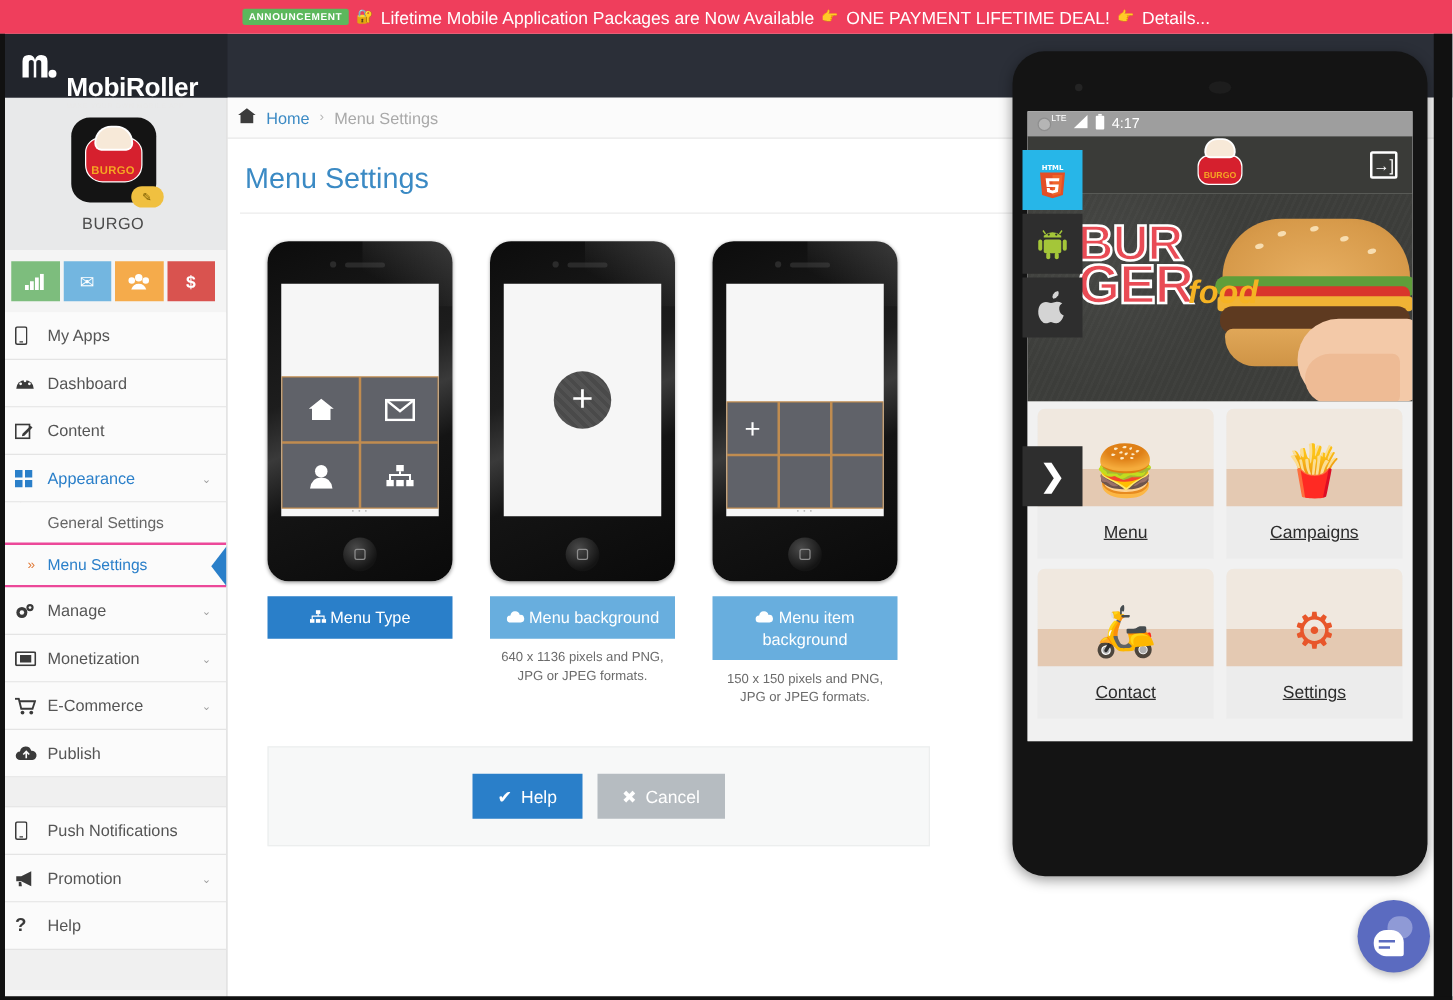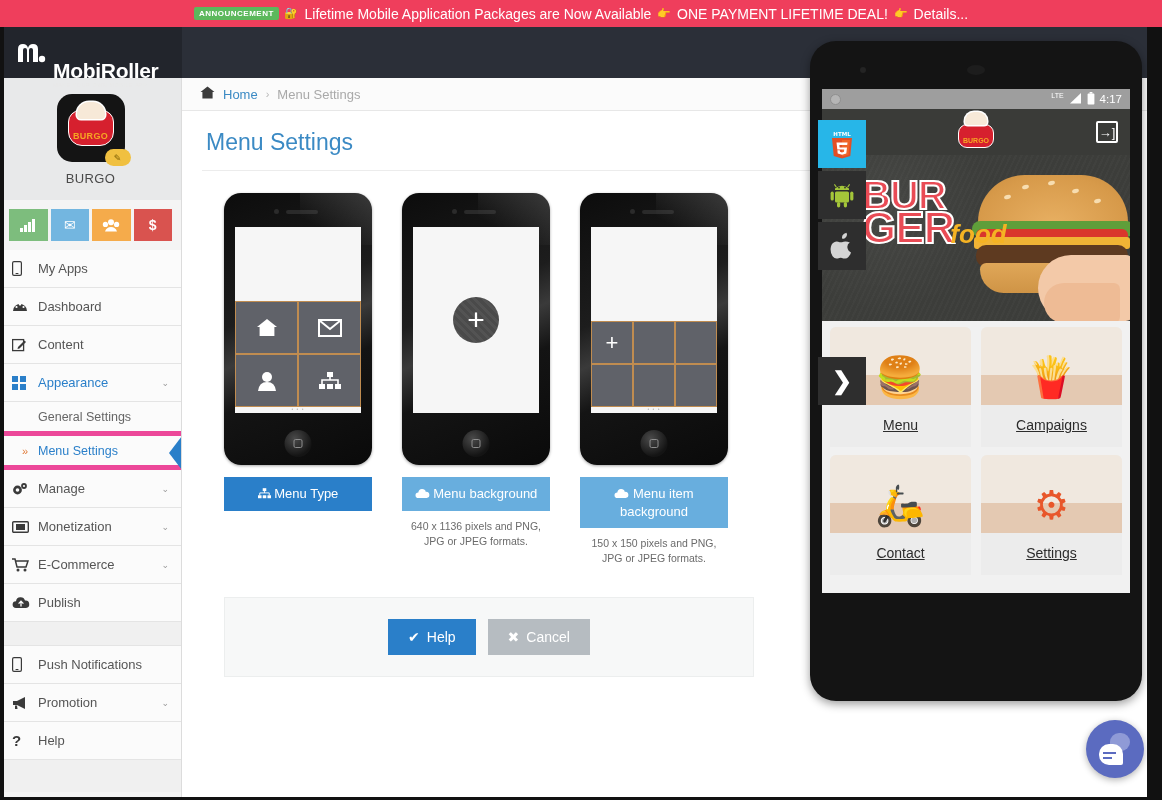--- a/index.html
+++ b/index.html
@@ -85,37 +85,37 @@
     border-bottom: 1px solid #e4e4e4; font-size: 13px; color: #555;
     background: #fbfbfb; position: relative; cursor: pointer;
   }
   .navitem .ni-icon { width: 26px; font-size: 13px; color: #3a3a3a; display:flex; align-items:center;}
   .navitem .ni-label { flex: 1; }
   .navitem .ni-caret { font-size: 9px; color: #9a9a9a; }
   .navitem.active { color: #2a7fc9; }
   .navitem.active .ni-icon { color: #2a7fc9; }
   .subitem {
     display: flex; align-items: center; height: 34px; padding: 0 12px 0 22px;
-    border-bottom: 5px solid #ec4899; font-size: 12.5px; color: #666;
+    border-bottom: 2px solid #ec4899; font-size: 12.5px; color: #666;
     background: #fbfbfb; position: relative; cursor: pointer;
   }
   .subitem .sub-bullet { width: 16px; color: #e07b39; font-size: 11px; }
   .subitem.sel { color: #2a7fc9; }
   .subitem.sel::after {
     content: ""; position: absolute; right: -1px; top: 0;
     border-top: 17px solid transparent; border-bottom: 17px solid transparent;
     border-right: 13px solid #2a7fc9;
   }
   .sub-rail { position: absolute; left: 16px; top: 0; bottom: 0; width: 1px; background: #d9d9d9; }
   .nav-gap { height: 24px; background: #f0f0f0; border-bottom: 1px solid #e4e4e4; }
   .nav-gap2 { height: 32px; background: #f0f0f0; }
 
   
   .content {
-    position: absolute; left: 182px; top: 78px; width: 980px; height: 722px;
+    position: absolute; left: 172px; top: 78px; width: 980px; height: 722px;
     background: #fff; z-index: 10; overflow: hidden;
   }
   .breadcrumb {
     height: 33px; display: flex; align-items: center; gap: 8px;
     padding: 0 0 0 18px; font-size: 13px; background: #fbfbfb;
     border-bottom: 1px solid #e7e7e7;
   }
   .bc-home-icon { color: #3c3c3c; font-size: 14px; }
   .bc-link { color: #3b8ac4; cursor: pointer; }
   .bc-sep { color: #b8b8b8; font-size: 11px; }
@@ -226,21 +226,21 @@
   .nexus {
     position: absolute; left: 0; top: 14px; width: 332px; height: 660px;
     background: #141414; border-radius: 26px; padding: 48px 12px 0;
     box-shadow: 0 3px 10px rgba(0,0,0,.4); pointer-events:auto;
   }
   .nx-cam { position:absolute; top:26px; left:50px; width:6px;height:6px;border-radius:50%;background:#242424;}
   .nx-speaker{position:absolute; top:24px; left:50%; transform:translateX(-50%); width:18px;height:10px;border-radius:50%;background:#1d1d1d;}
   .nx-screen { width: 308px; height: 504px; background:#efefef; overflow:hidden; position:relative; }
   .nx-status {
     height: 20px; background: #9e9e9e; display:flex; align-items:center; padding: 0 8px;
-    color:#fff; font-size: 11px; justify-content: space-between;
+    color:#fff; font-size: 11px; justify-content: flex-start;
   }
   .nx-status .st-left { width:11px;height:11px;border-radius:50%;background:#b5b5b5;border:1px solid #8f8f8f;}
   .nx-status .st-right { display:flex; align-items:center; gap:5px; font-size:11.5px; }
   .nx-appbar {
     height: 46px; background: #3a3b38; display:flex; align-items:center; justify-content:center;
     position:relative;
   }
   .appbar-logo { width: 40px; height: 32px; position:relative; display:flex; align-items:flex-end; justify-content:center;}
   .al-badge { width:36px;height:24px;background:#d6202e;border-radius:9px;border:1.5px solid #fff;
               display:flex;align-items:flex-end;justify-content:center;}

